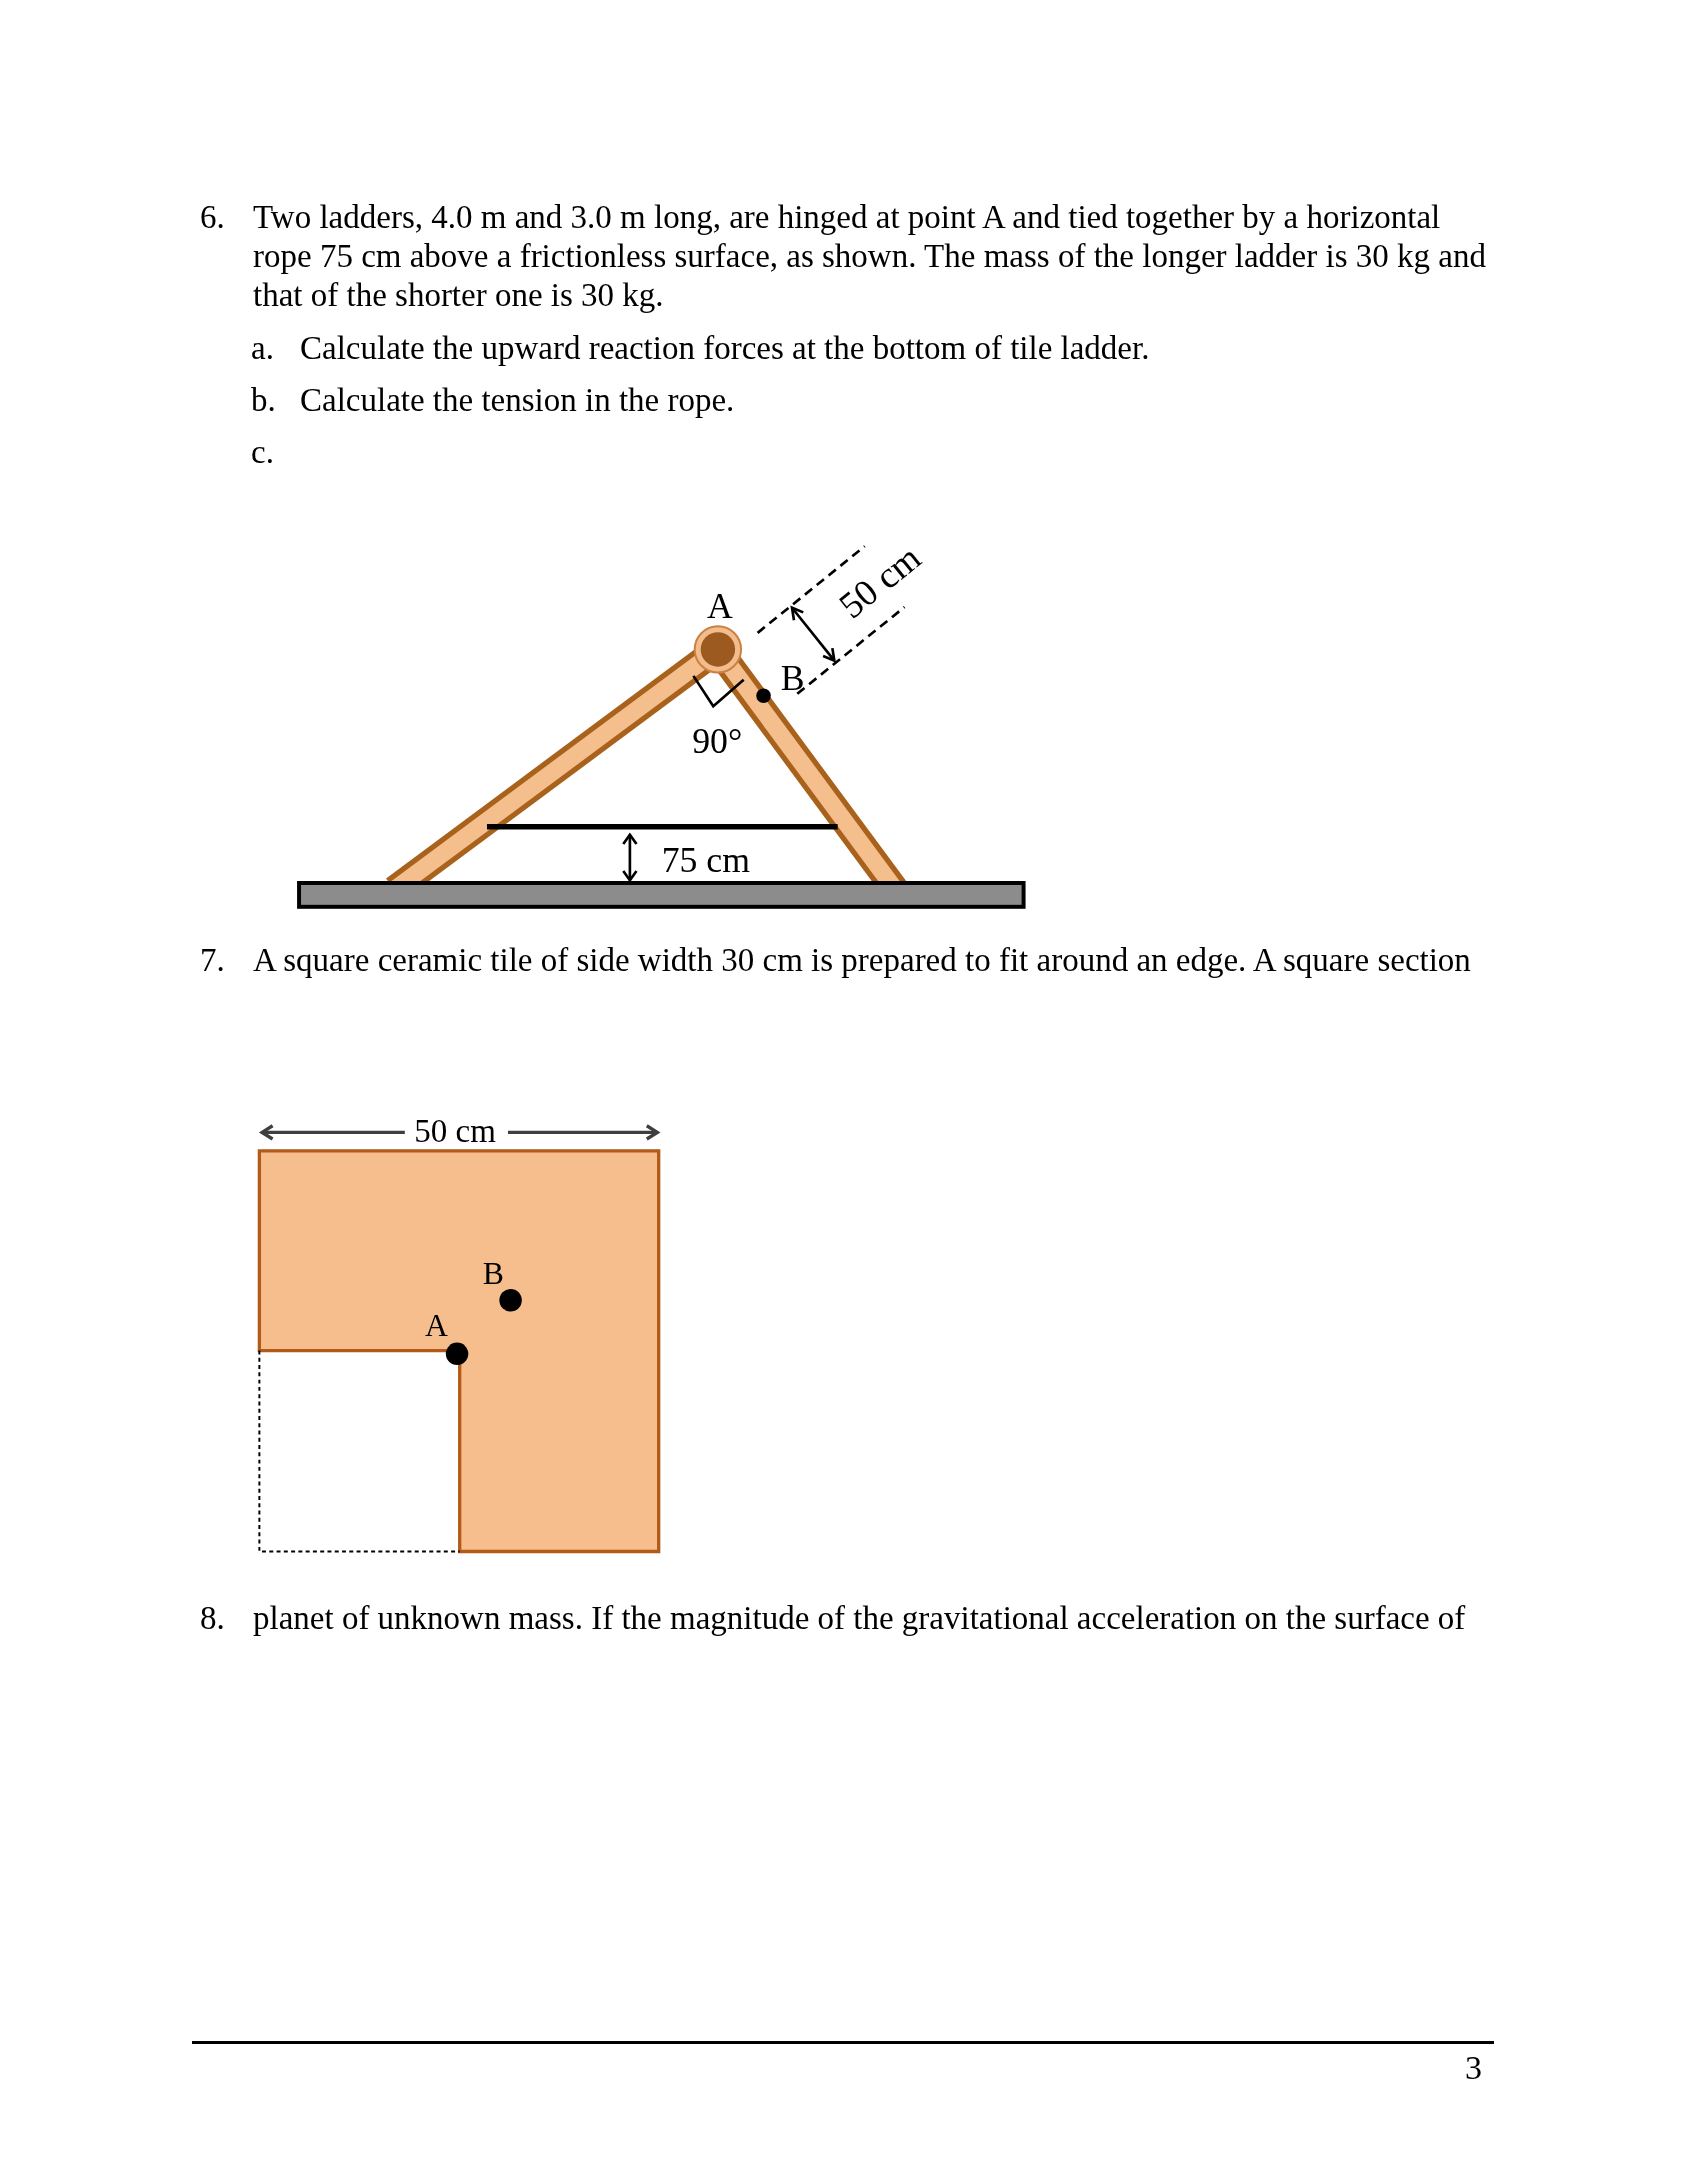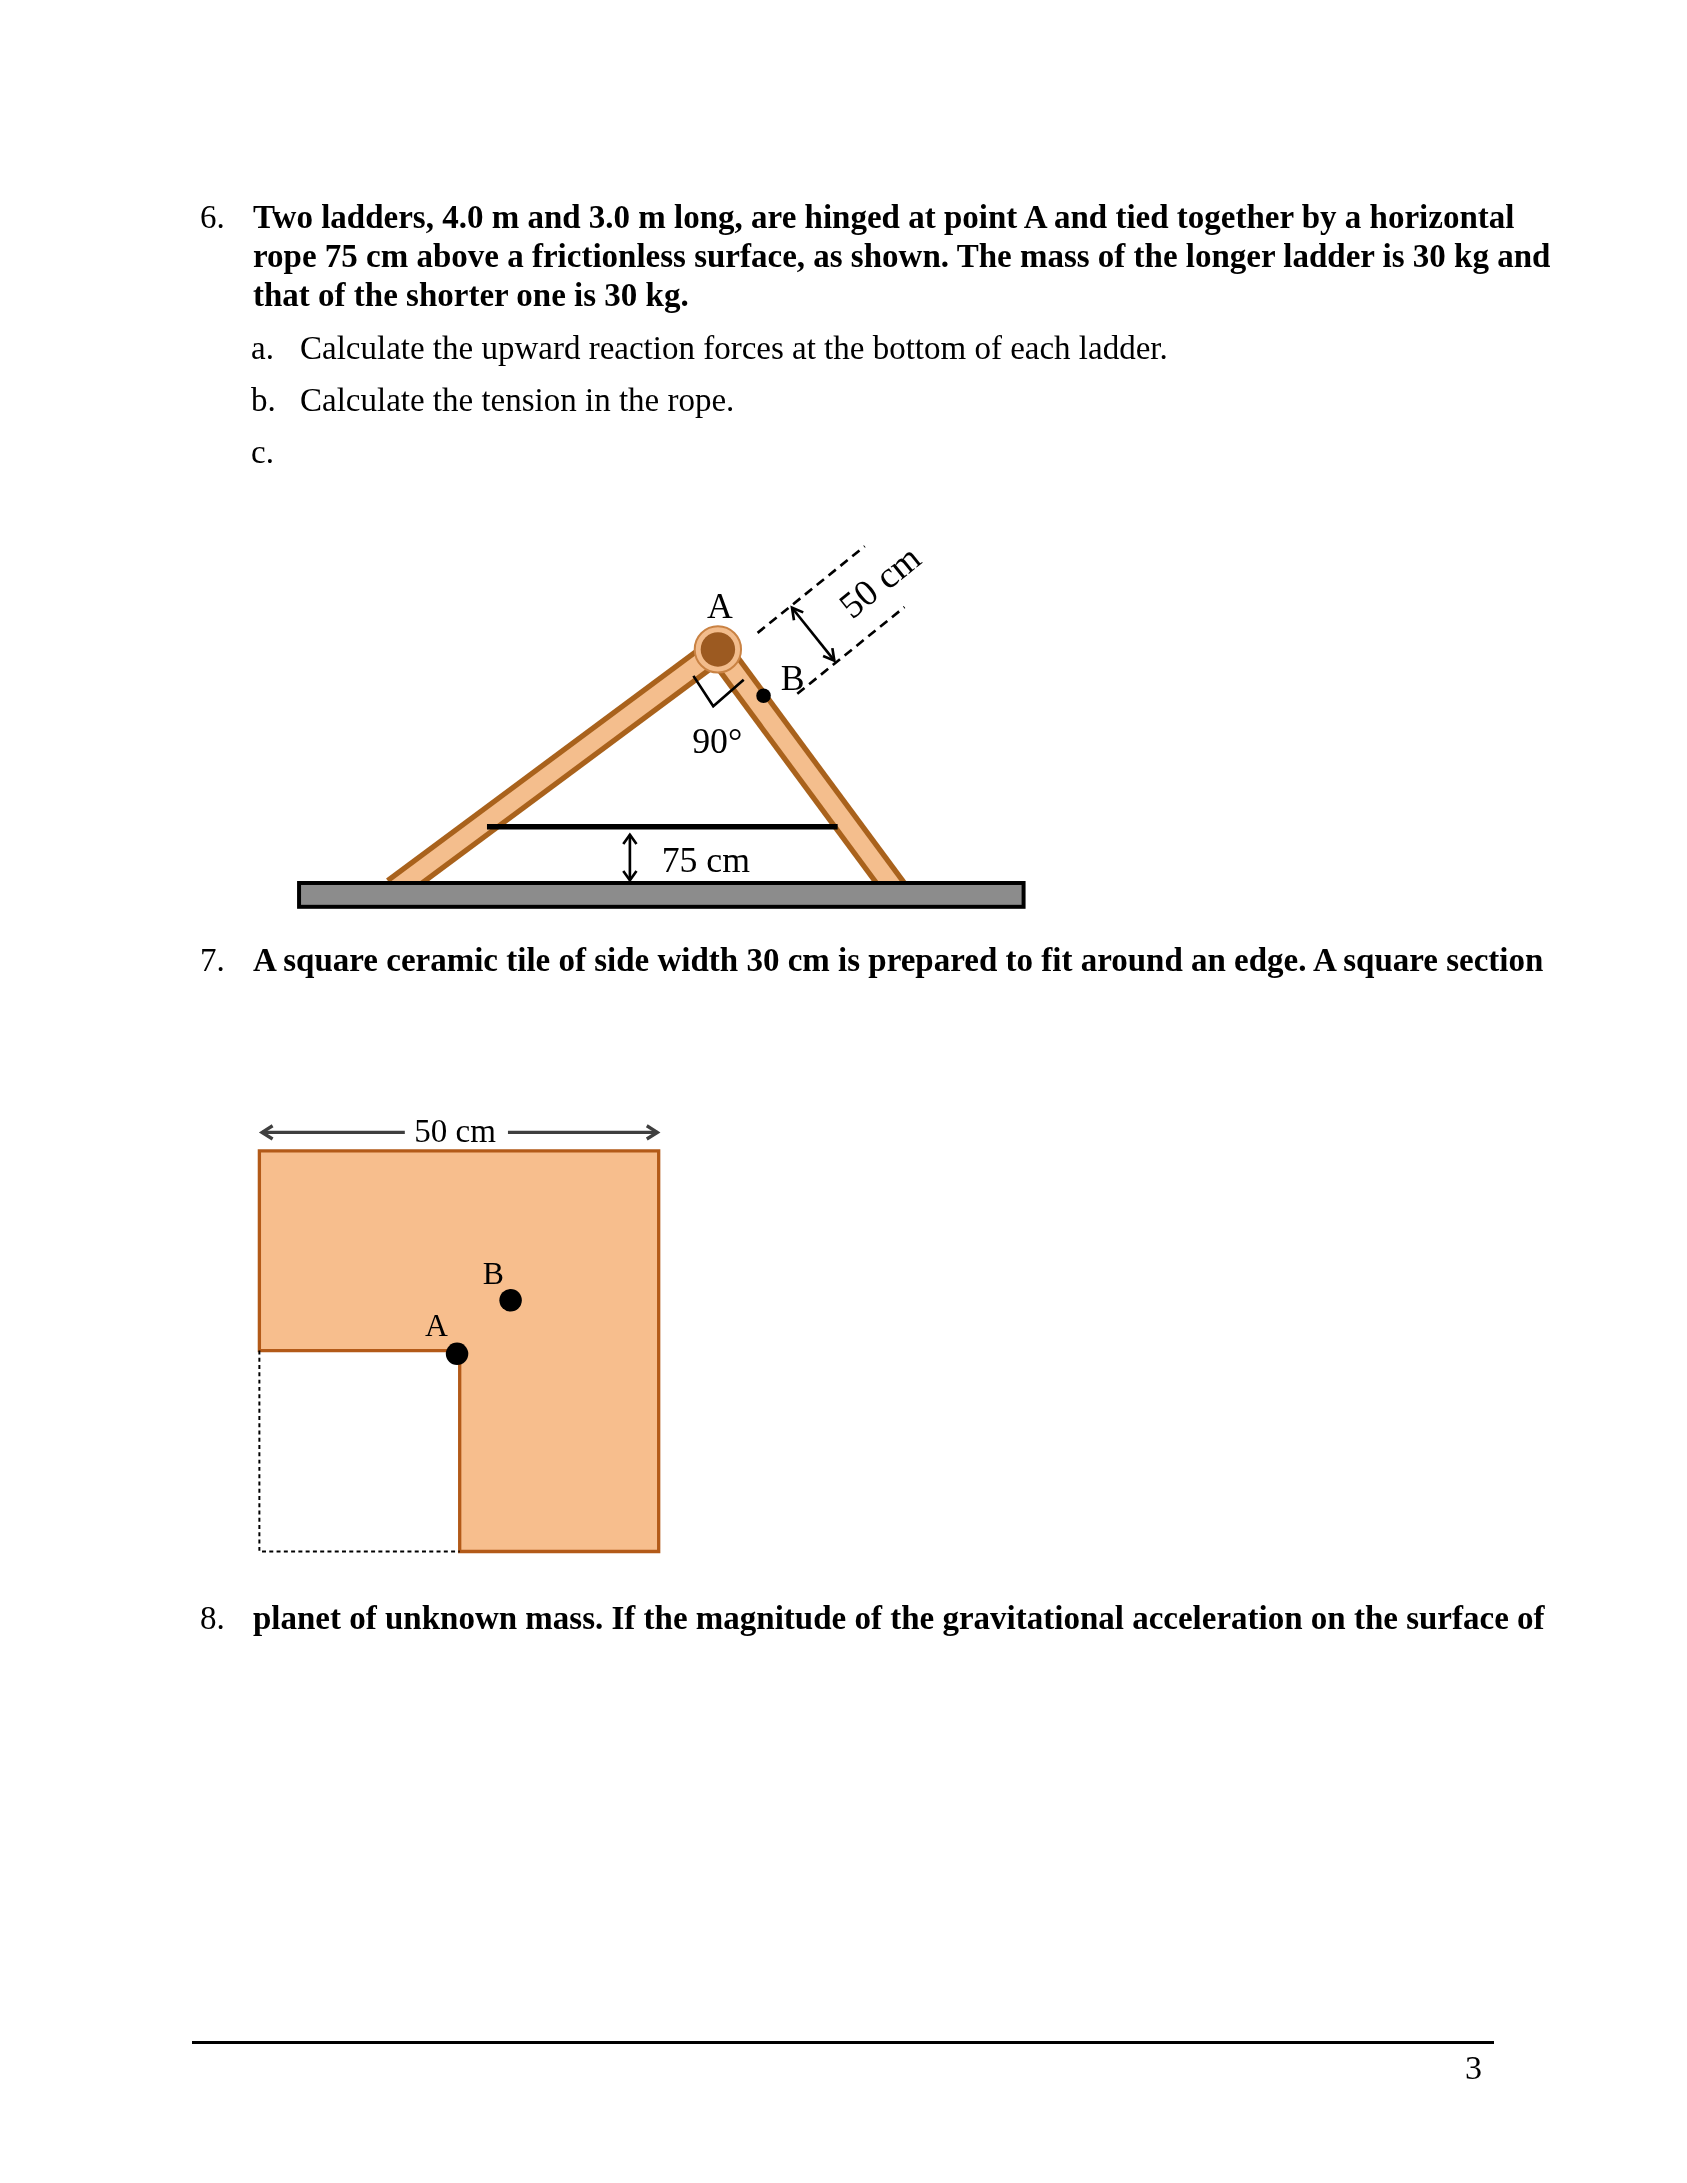--- a/index.html
+++ b/index.html
@@ -11,21 +11,21 @@
     font-family:"Liberation Serif", serif;
     color:#000;
     overflow:hidden;
   }
   .problem{position:absolute;left:0;width:1687px;}
   .pnum{
     position:absolute;left:200px;top:0;
     font-size:33px;line-height:39px;
   }
   .plines{position:absolute;left:253px;top:0;}
-  .plines .line{height:39px;line-height:39px;white-space:pre;font-size:33px;font-weight:bold;}
+  .plines .line{height:39px;line-height:39px;white-space:pre;font-size:33px;}
   .p8 .plines .line{height:48px;line-height:48px;}
   .p8 .pnum{line-height:48px;}
   .sup{font-size:20.5px;position:relative;top:-13.2px;line-height:0;}
   .subitem{position:absolute;left:0;width:1687px;height:39px;}
   .slabel{position:absolute;left:251px;top:0;font-size:33px;line-height:39px;}
   .stext{position:absolute;left:300px;top:0;font-size:33px;line-height:39px;white-space:pre;}
   .figure-svg{position:absolute;}
   .footer-rule{position:absolute;left:192px;top:2041px;width:1302px;height:3.3px;background:#000;}
   .page-number{
     position:absolute;left:1389px;top:2051px;width:93px;
@@ -41,21 +41,21 @@
   <div class="problem" style="top:198px;">
     <div class="pnum">6.</div>
     <div class="plines">
         <div class="line"><span>Two ladders, 4.0 m and 3.0 m long, are hinged at point A and tied together by a horizontal</span></div>
         <div class="line"><span>rope 75 cm above a frictionless surface, as shown. The mass of the longer ladder is 30 kg and</span></div>
         <div class="line"><span>that of the shorter one is 30 kg.</span></div>
       </div>
   </div>
   <div class="subitem" style="top:329px;">
     <span class="slabel">a.</span>
-    <span class="stext">Calculate the upward reaction forces at the bottom of each ladder.</span>
+    <span class="stext">Calculate the upward reaction forces at the bottom of tile ladder.</span>
   </div>
   <div class="subitem" style="top:381px;">
     <span class="slabel">b.</span>
     <span class="stext">Calculate the tension in the rope.</span>
   </div>
   <div class="subitem" style="top:433px;">
     <span class="slabel">c.</span>
   </div>
 
   <svg class="figure-svg" style="left:291px;top:529px;" width="781" height="397" viewBox="440 800 1180 600">

